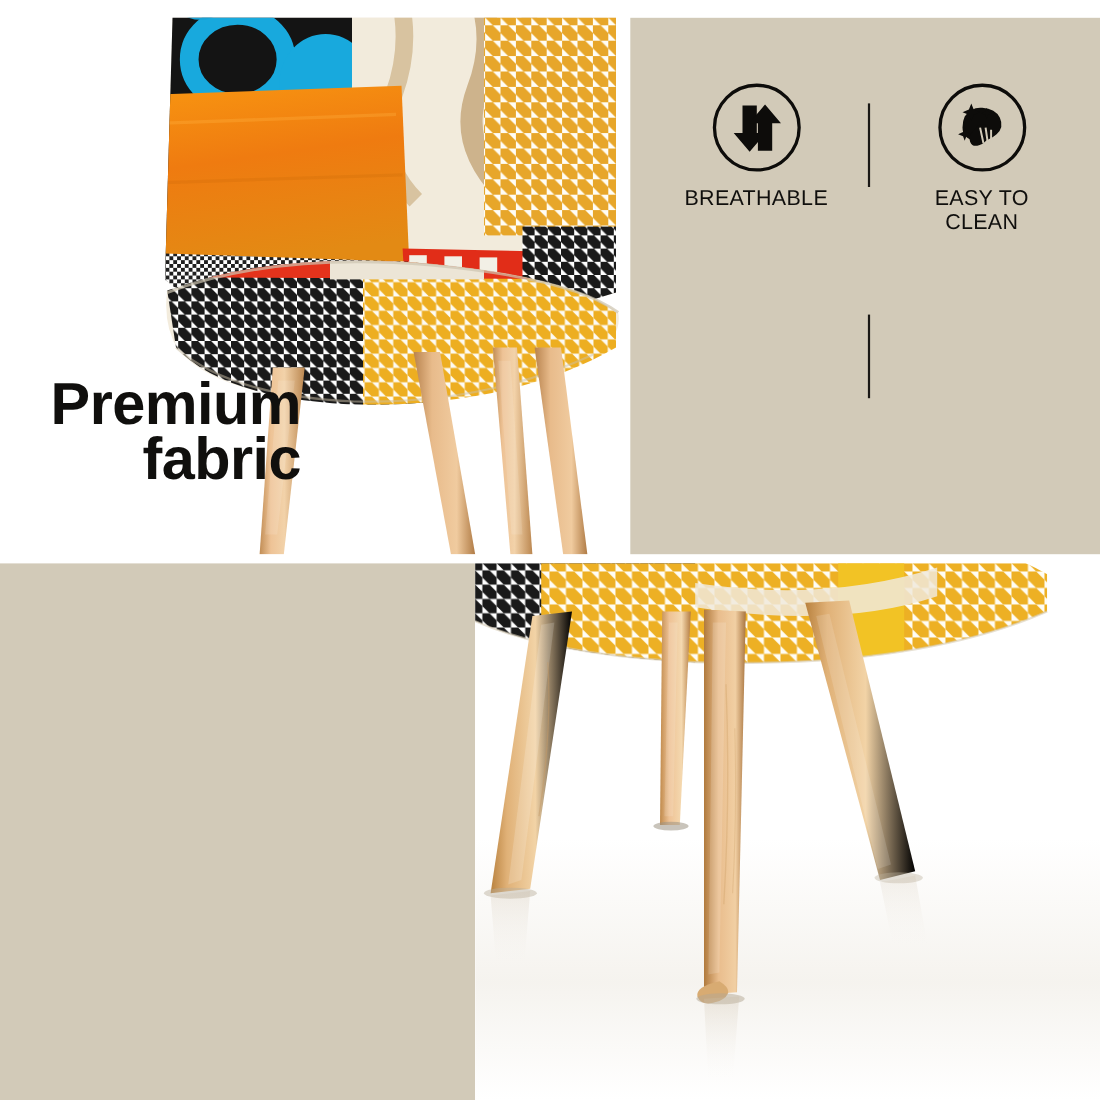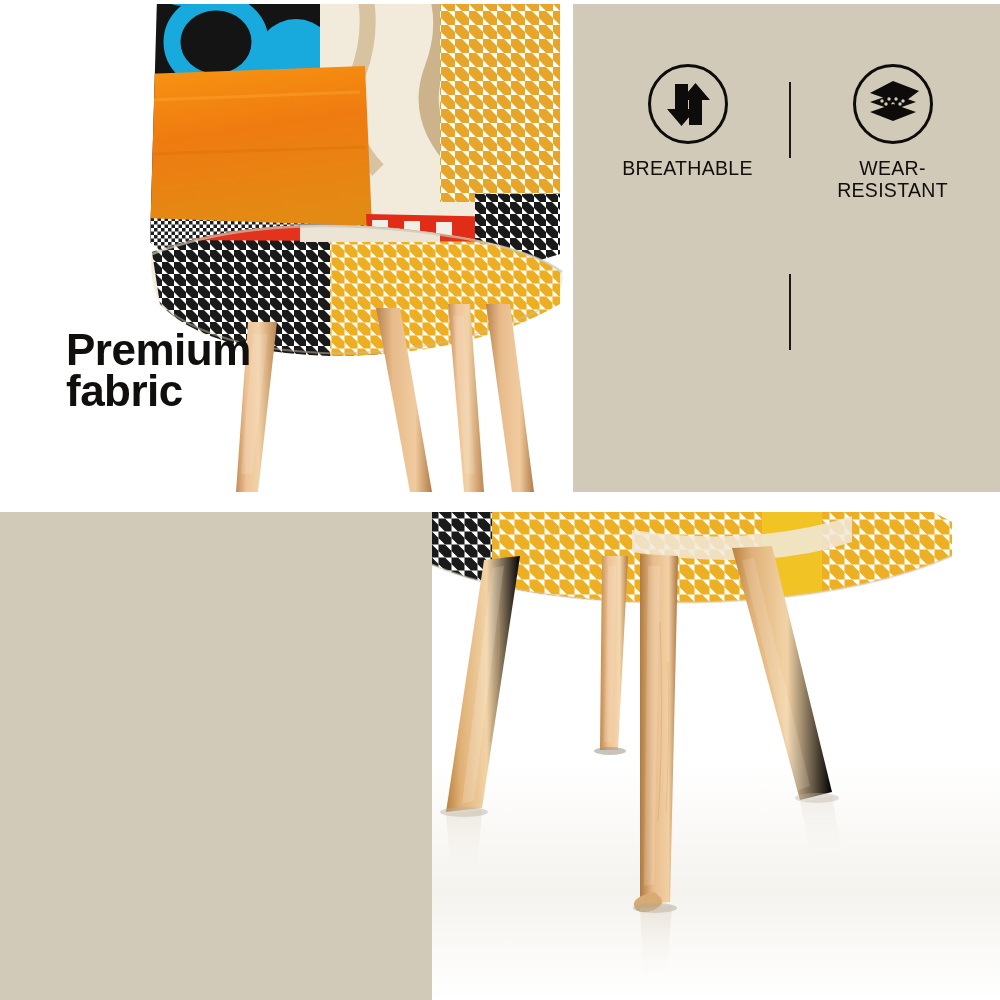--- a/index.html
+++ b/index.html
@@ -7,37 +7,37 @@
     width:1000px;height:1000px;
     background:#ffffff;
     font-family:"Liberation Sans", sans-serif;
     overflow:hidden;
     position:relative;
   }
   .stage{position:absolute;inset:0;width:1000px;height:1000px;overflow:hidden;background:#fff;}
 
   
   .panel{position:absolute;overflow:hidden;}
-  #panel-top{left:0;top:4px;width:1000px;height:488px;background:#ffffff;}
+  #panel-top{left:0;top:16px;width:1000px;height:488px;background:#ffffff;}
   #panel-bottom{left:0;top:512px;width:1000px;height:488px;background:#ffffff;}
 
   .beige-top{position:absolute;left:573px;top:0;width:427px;height:488px;background:#d2cab8;}
   .beige-bottom{position:absolute;left:0;top:0;width:432px;height:488px;background:#d2cab8;}
 
   
   .headline{
     position:absolute;
     font-weight:bold;
     color:#100f0d;
     letter-spacing:-0.5px;
     line-height:0.93;
     z-index:40;
     white-space:pre-line;
   }
-  #headline-premium{left:46px;top:326px;font-size:44px;text-align:left;margin-left:20px;}
+  #headline-premium{left:46px;top:326px;font-size:54px;text-align:right;}
 
   
   .icon-grid{position:absolute;display:grid;grid-template-columns:1fr 1fr;z-index:30;}
   #grid-fabric{left:585px;top:56px;width:410px;height:400px;grid-template-rows:1fr 1fr;}
 
   .icon-cell{
     position:relative;
     display:flex;flex-direction:column;align-items:center;
     padding-top:4px;
   }
@@ -200,40 +200,35 @@
         <div class="circle">
           <svg width="50" height="50" viewBox="0 0 50 50">
             <path d="M8 4 h13 v25 h8 L14.5 46 L0 29 h8 z" transform="translate(4,1)" fill="#0d0c0a"></path>
             <path d="M29 46 h13 V21 h8 L35.5 4 L21 21 h8 z" transform="translate(-3,0)" fill="#0d0c0a"></path>
           </svg>
         </div>
         <div class="icon-label">BREATHABLE</div>
       </div>
 
 
-
       <div class="icon-cell">
         <div class="circle">
-          <svg width="54" height="48" viewBox="0 0 54 48">
-            <path d="M27 1 L53 11 L41 20 L20 14 L27 9 L12 12 L4 13 z" fill="#0d0c0a"></path>
-            <path d="M4 13 L27 5 L44 12 L24 20 z" fill="#0d0c0a"></path>
-            <path d="M4 22 L27 14 L50 22 L27 30 z" fill="#0d0c0a"></path>
-            <circle cx="16" cy="21" r="1.7" fill="#d2cab8"></circle>
-            <circle cx="23" cy="19" r="1.7" fill="#d2cab8"></circle>
-            <circle cx="30" cy="19" r="1.7" fill="#d2cab8"></circle>
-            <circle cx="37" cy="21" r="1.7" fill="#d2cab8"></circle>
-            <circle cx="20" cy="24" r="1.7" fill="#d2cab8"></circle>
-            <circle cx="27" cy="24" r="1.7" fill="#d2cab8"></circle>
-            <circle cx="34" cy="24" r="1.7" fill="#d2cab8"></circle>
-            <path d="M4 32 L27 24 L50 32 L27 41 z" fill="#0d0c0a"></path>
+          <svg width="52" height="52" viewBox="0 0 52 52">
+            <path d="M10 16 q6 -9 16 -8 q12 1 16 9 q4 9 -3 15 q-9 8 -20 6 q-11 -2 -11 -12 q0 -6 2 -10 z" fill="#0d0c0a"></path>
+            <path d="M22 24 q5 -3 9 1 q4 4 1 9 q-3 6 -9 8 q-6 2 -8 -3 q-2 -5 2 -9 z" fill="#0d0c0a"></path>
+            <path d="M24 26 l3 14 M29 26 l2 14 M34 28 l0 12" stroke="#d2cab8" stroke-width="1.8"></path>
+            <path d="M16 4 l2.2 5.6 L24 12 l-5.8 2.3 L16 20 l-2.2 -5.7 L8 12 l5.8 -2.4 z" fill="#0d0c0a"></path>
+            <path d="M30 8 l1.3 3.3 L35 13 l-3.7 1.4 L30 18 l-1.3 -3.6 L25 13 l3.7 -1.7 z" fill="#0d0c0a"></path>
+            <path d="M10 26 l1.5 4 L16 32 l-4.5 1.8 L10 38 l-1.5 -4.2 L4 32 l4.5 -2 z" fill="#0d0c0a"></path>
           </svg>
         </div>
-        <div class="icon-label">WEAR-
-RESISTANT</div>
+        <div class="icon-label">EASY TO
+CLEAN</div>
       </div>
+
 
     </div>
 
     <div class="headline" id="headline-premium">Premium
 fabric</div>
   </div>
 
   <div class="panel" id="panel-bottom">
 
     <div class="beige-bottom"></div>

